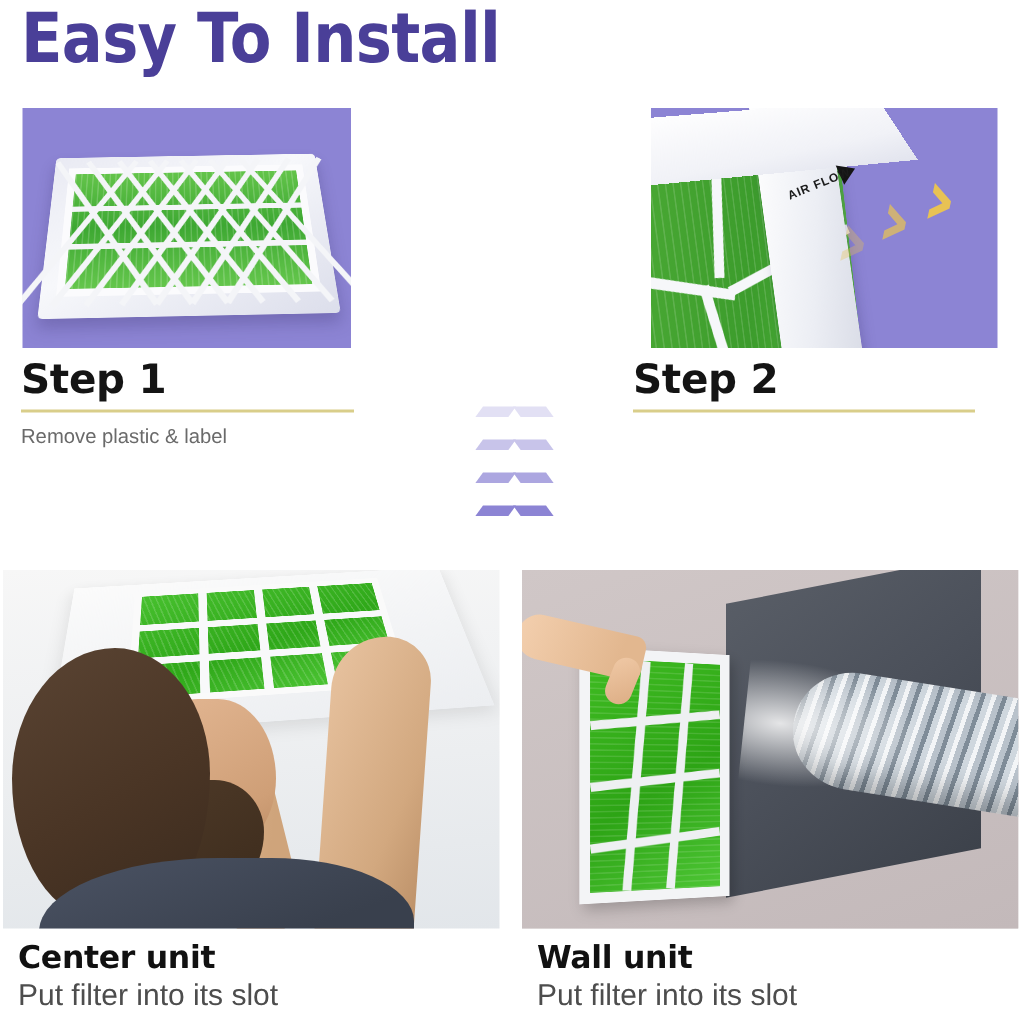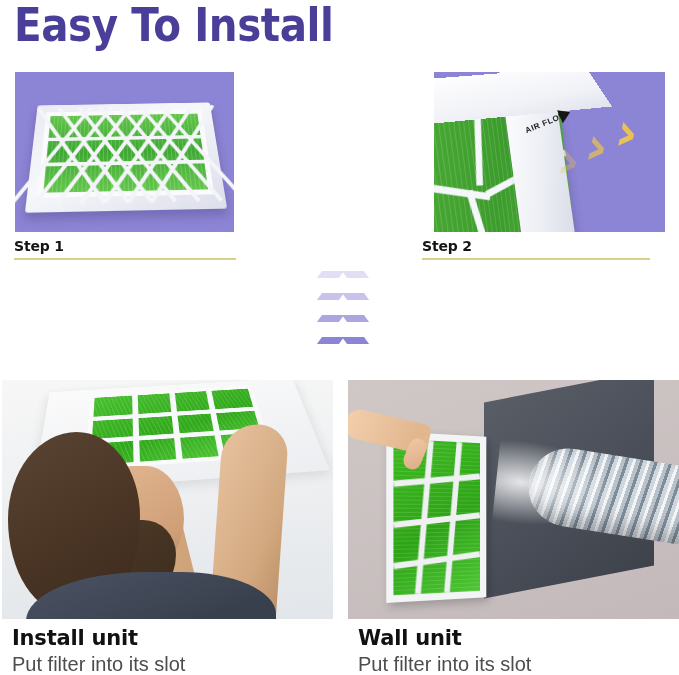--- a/index.html
+++ b/index.html
@@ -133,21 +133,21 @@
     font-family: "DejaVu Sans", sans-serif;
     transform: rotate(12deg);
   }
 
   
   .step-caption { position: absolute; }
   #step1-caption { left: 14px;  top: 238px; width: 222px; }
   #step2-caption { left: 422px; top: 238px; width: 228px; }
 
   .step-head {
-    font-size: 14px;
+    font-size: 27px;
     font-weight: bold;
     color: #141414;
     letter-spacing: -0.2px;
     font-family: "DejaVu Sans", sans-serif;
   }
   .step-rule {
     height: 2px;
     background: #d9ce8a;
     margin-top: 4px;
     margin-bottom: 6px;
@@ -382,20 +382,21 @@
     <div class="airflow-label">AIR FLOW</div>
     <div class="gold-arrow" style="left:124px; top:62px; opacity:.34">›</div>
     <div class="gold-arrow" style="left:152px; top:48px; opacity:.72">›</div>
     <div class="gold-arrow" style="left:182px; top:34px; opacity:1">›</div>
   </div>
 </div>
 
 <div class="step-caption" id="step1-caption">
   <div class="step-head">Step 1</div>
   <div class="step-rule"></div>
+  <div class="step-sub">Remove plastic &amp; label</div>
 </div>
 
 <div class="step-caption" id="step2-caption">
   <div class="step-head">Step 2</div>
   <div class="step-rule"></div>
 </div>
 
 <div id="center-chevrons">
   <div class="cv" style="top:0px;  opacity:.25"></div>
   <div class="cv" style="top:22px; opacity:.48"></div>
@@ -431,20 +432,20 @@
     <div class="gl" style="left:0;right:0;top:50%;height:6px;transform:rotate(-6deg)"></div>
     <div class="gl" style="left:0;right:0;top:76%;height:6px;transform:rotate(-6deg)"></div>
     <div class="gl" style="top:0;bottom:0;left:31%;width:6px;transform:rotate(5deg)"></div>
     <div class="gl" style="top:0;bottom:0;left:64%;width:6px;transform:rotate(5deg)"></div>
   </div>
   <div class="hand"></div>
   <div class="finger"></div>
 </div>
 
 <div class="bottom-caption" id="center-caption">
-  <div class="bottom-head">Install unit</div>
+  <div class="bottom-head">Center unit</div>
   <div class="bottom-sub">Put filter into its slot</div>
 </div>
 
 <div class="bottom-caption" id="wall-caption">
   <div class="bottom-head">Wall unit</div>
   <div class="bottom-sub">Put filter into its slot</div>
 </div>
 
 </body></html>

